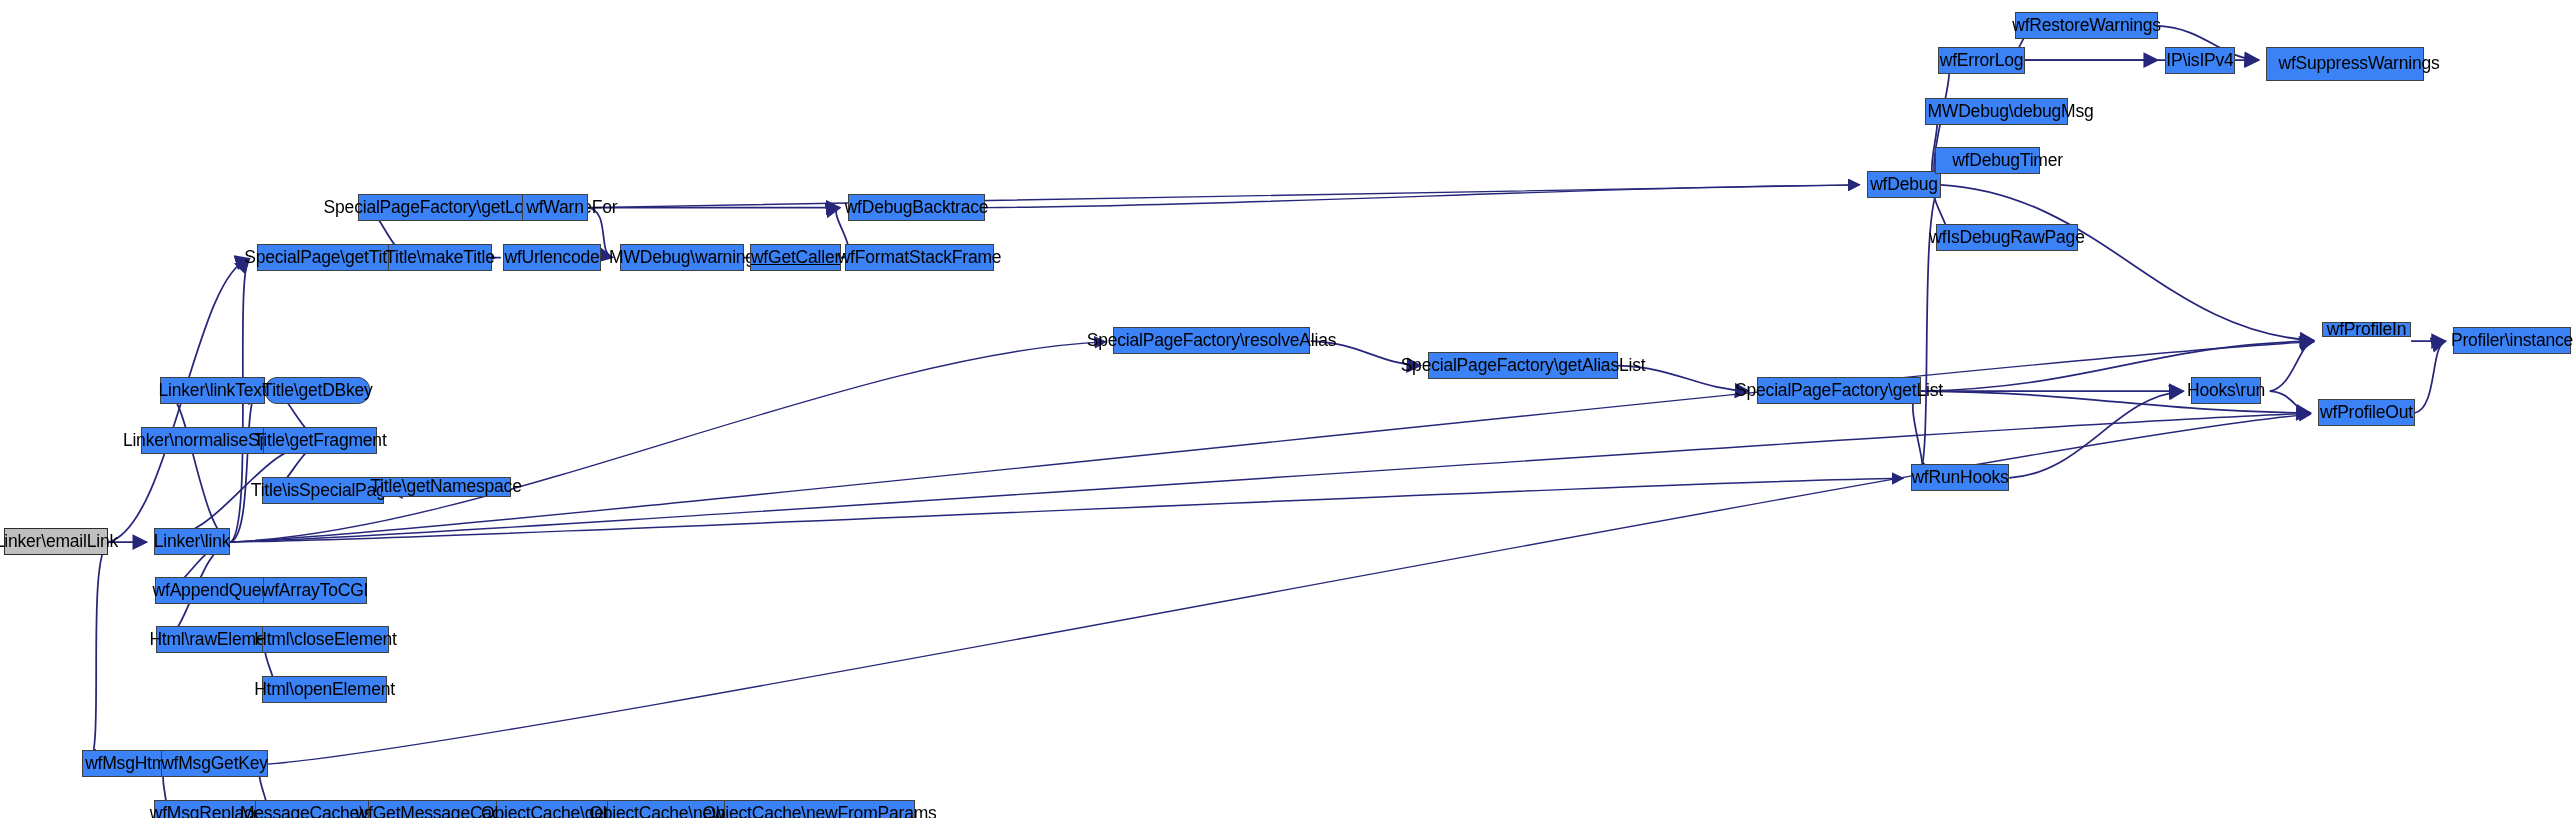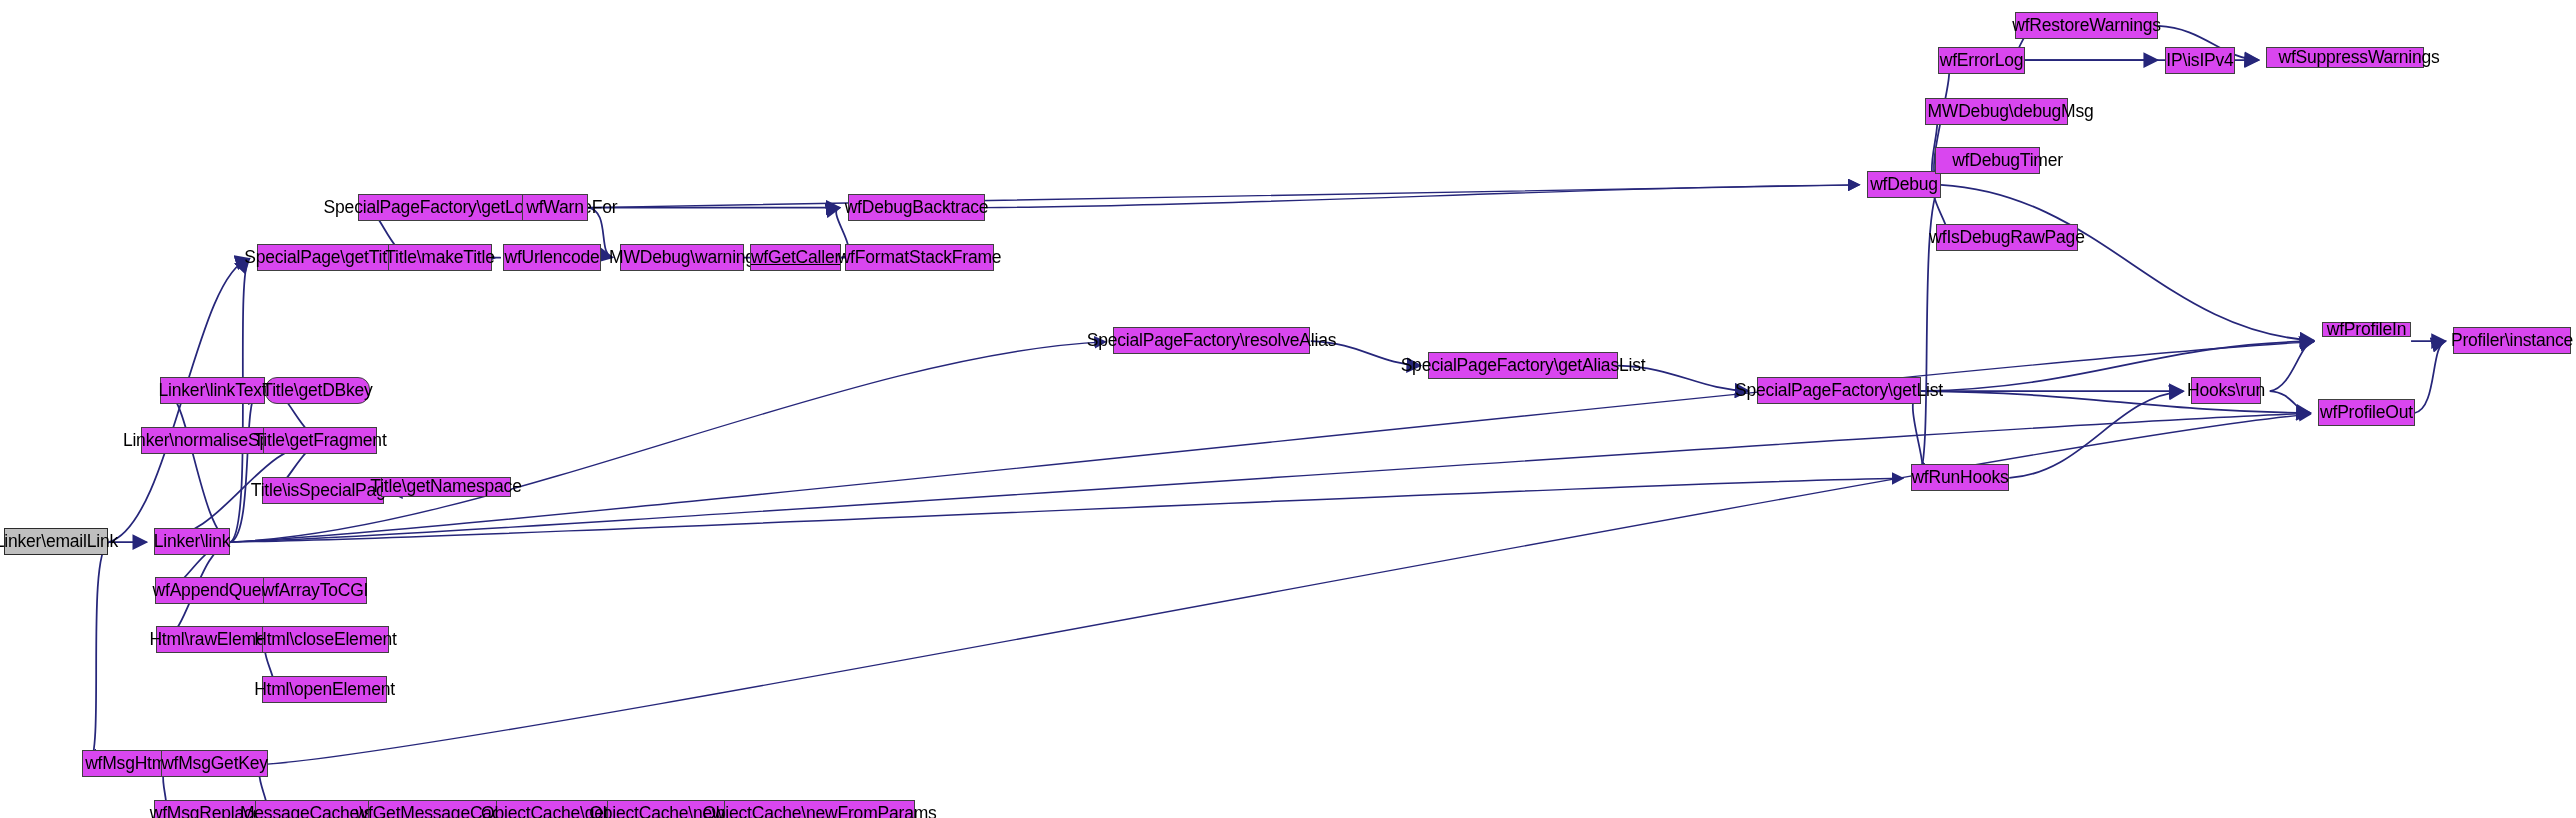--- a/index.html
+++ b/index.html
@@ -14,21 +14,21 @@
   svg#edges{
     position:absolute;
     left:0;top:0;
     width:2576px;height:819px;
     pointer-events:none;
   }
   .node{
     position:absolute;
     box-sizing:border-box;
     border:1.4px solid #404040;
-    background:#d946ef;
+    background:#3b82f6;
     color:#000000;
     font-size:17.5px;
     line-height:1;
     display:flex;
     align-items:center;
     justify-content:center;
     white-space:nowrap;
     letter-spacing:-0.2px;
     z-index:5;
   }
@@ -119,21 +119,21 @@
       <div class="node" style="left: 503px; top: 244px; width: 98px; height: 27px;">wfUrlencode</div>
       <div class="node" style="left: 522px; top: 194px; width: 66px; height: 27px;">wfWarn</div>
       <div class="node" style="left: 620px; top: 244px; width: 124px; height: 27px;">MWDebug\warning</div>
       <div class="node" style="left: 750px; top: 244px; width: 91px; height: 27px; text-decoration: underline;">wfGetCaller</div>
       <div class="node" style="left: 845px; top: 244px; width: 149px; height: 27px;">wfFormatStackFrame</div>
       <div class="node" style="left: 848px; top: 194px; width: 137px; height: 27px;">wfDebugBacktrace</div>
       <div class="node" style="left: 1867px; top: 171px; width: 74px; height: 27px;">wfDebug</div>
       <div class="node" style="left: 1938px; top: 47px; width: 87px; height: 27px;">wfErrorLog</div>
       <div class="node" style="left: 2015px; top: 12.3px; width: 143px; height: 27px;">wfRestoreWarnings</div>
       <div class="node" style="left: 2165px; top: 47px; width: 70px; height: 27px;">IP\isIPv4</div>
-      <div class="node" style="left: 2266px; top: 47px; width: 158px; height: 21px; padding-left: 28px;">wfSuppressWarnings</div>
+      <div class="node" style="left: 2266px; top: 47px; width: 158px; height: 34px; padding-left: 28px;">wfSuppressWarnings</div>
       <div class="node" style="left: 1925px; top: 98px; width: 143px; height: 27px; padding-left: 28px;">MWDebug\debugMsg</div>
       <div class="node" style="left: 1935px; top: 147px; width: 105px; height: 27px; padding-left: 40px;">wfDebugTimer</div>
       <div class="node" style="left: 1936px; top: 224px; width: 142px; height: 27px;">wfIsDebugRawPage</div>
       <div class="node" style="left: 1113px; top: 327px; width: 197px; height: 27px;">SpecialPageFactory\resolveAlias</div>
       <div class="node" style="left: 1428px; top: 352px; width: 190px; height: 27px;">SpecialPageFactory\getAliasList</div>
       <div class="node" style="left: 1757px; top: 377px; width: 164px; height: 27px;">SpecialPageFactory\getList</div>
       <div class="node" style="left: 2322px; top: 322px; width: 89px; height: 15px; text-align: right;">wfProfileIn</div>
       <div class="node" style="left: 2318px; top: 399px; width: 97px; height: 27px;">wfProfileOut</div>
       <div class="node" style="left: 2453px; top: 327px; width: 118px; height: 27px;">Profiler\instance</div>
       <div class="node" style="left: 2191px; top: 377px; width: 70px; height: 27px;">Hooks\run</div>

